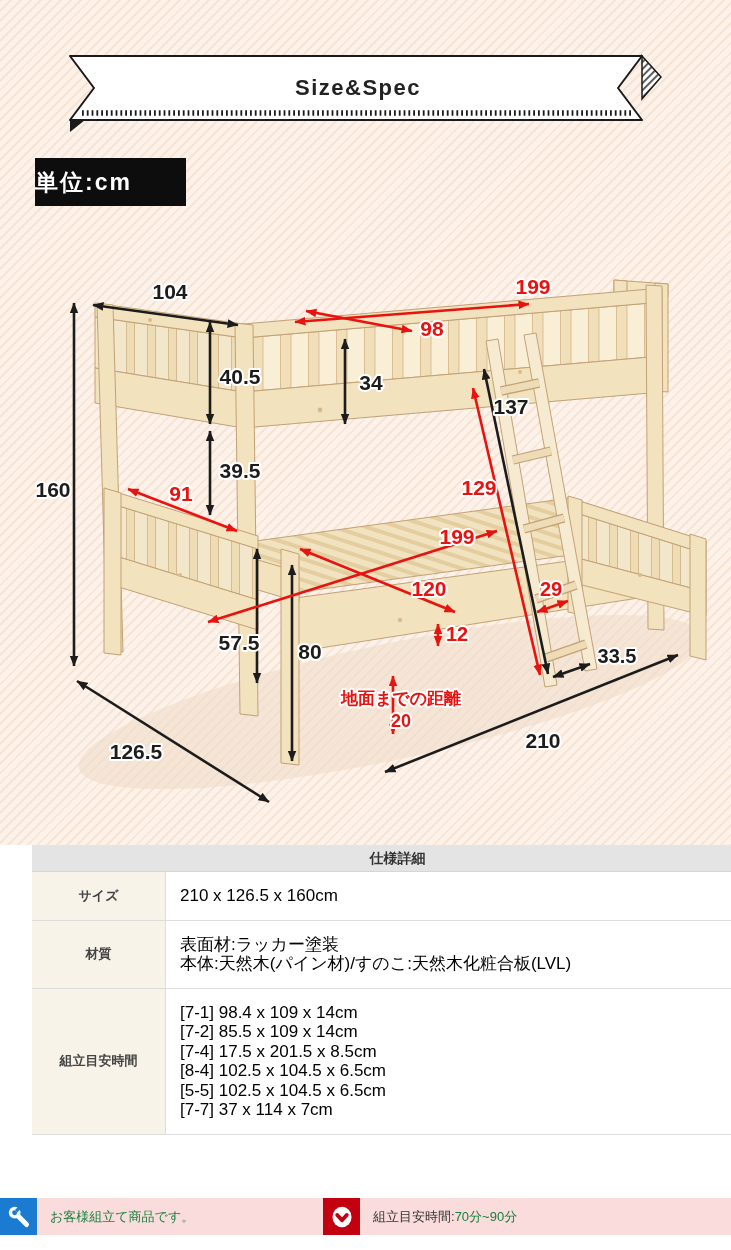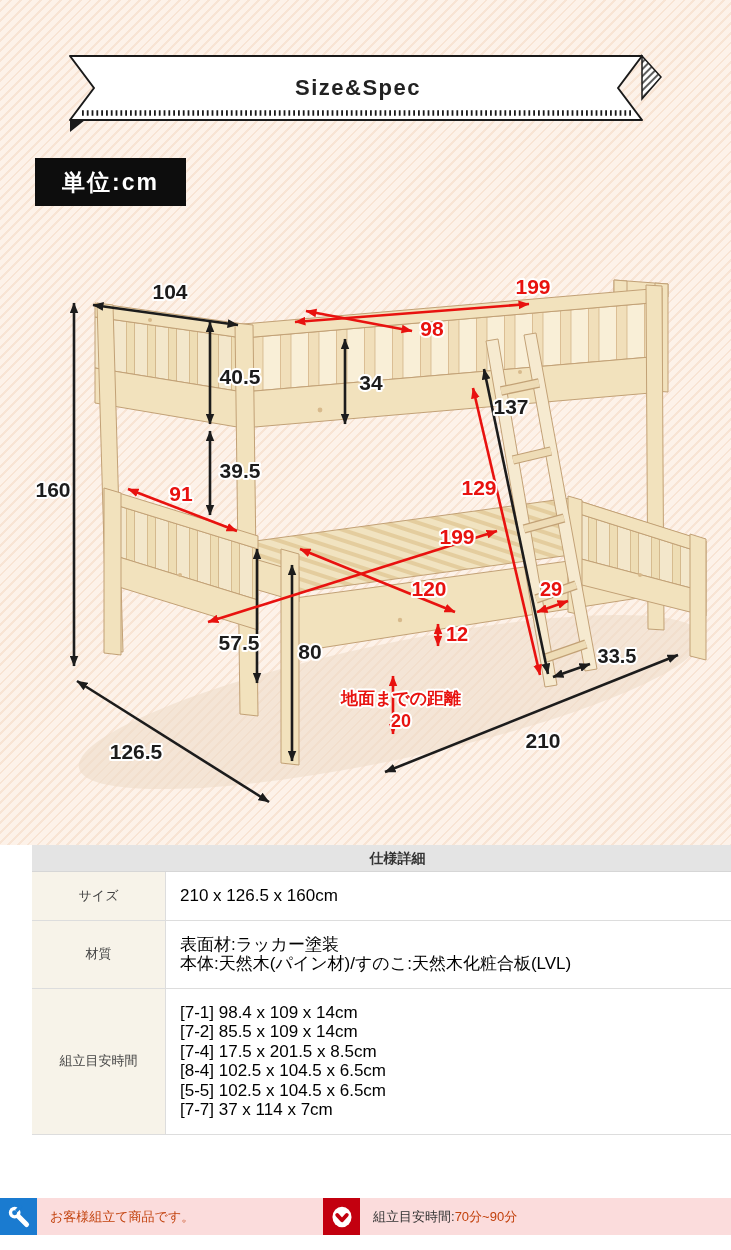--- a/index.html
+++ b/index.html
@@ -9,50 +9,50 @@
   
   .hero{position:absolute;top:0;left:0;width:731px;height:845px;
     background:repeating-linear-gradient(135deg,#f8e4d4 0px,#f8e4d4 2px,#fdf2e9 2px,#fdf2e9 7px);}
   .bed-svg{position:absolute;top:0;left:0;width:731px;height:845px;display:block;}
 
   .ribbon-svg{position:absolute;top:46px;left:56px;width:620px;height:92px;overflow:visible;}
   .ribbon-title{font:600 22px "Liberation Sans",sans-serif;letter-spacing:1.5px;fill:#222;}
 
   .unit-badge{position:absolute;top:158px;left:35px;width:151px;height:48px;background:#0d0d0d;
     color:#fff;font-size:23px;font-weight:bold;letter-spacing:2px;
-    display:flex;align-items:center;justify-content:center;}
+    display:flex;align-items:center;justify-content:flex-start;}
 
   
   .dim-text{font-family:"Liberation Sans","DejaVu Sans",sans-serif;font-weight:bold;
     paint-order:stroke;stroke:#ffffff;stroke-width:4px;stroke-linejoin:round;text-anchor:middle;}
   .dim-text.black{fill:#1c1c1c;}
   .dim-text.red{fill:#e8120f;}
   .dim-line{fill:none;stroke-width:2.6px;}
   .dim-line.black{stroke:#1c1c1c;}
   .dim-line.red{stroke:#e8120f;}
 
   
   .spec{position:absolute;top:845px;left:0;width:731px;background:#fff;padding-left:32px;}
   .spec-header{height:26px;line-height:26px;background:#e4e4e4;border-bottom:1px solid #d6d6d6;
     text-align:center;font-size:14px;font-weight:bold;color:#333;}
   .spec-row{display:flex;border-bottom:1px solid #dddddd;background:#fff;}
   .spec-label{width:133px;flex:none;background:#f7f3e9;border-right:1px solid #dddddd;
     display:flex;align-items:center;justify-content:center;
-    font-size:13px;font-weight:normal;color:#444;}
+    font-size:13px;font-weight:bold;color:#444;}
   .spec-value{flex:1;padding:14px 14px;font-size:17px;color:#000000;line-height:19.5px;}
 
   
   .notice-bar{position:absolute;top:1198px;left:0;width:731px;height:37px;display:flex;background:#fbdcdc;}
   .n-icon{width:37px;height:37px;flex:none;display:flex;align-items:center;justify-content:center;}
   .n-icon.blue{background:#1a7bd0;}
   .n-icon.redbg{background:#c3000f;}
   .n-text{display:flex;align-items:center;font-size:13px;padding-left:13px;color:#333;}
   .n-text.first{width:273px;flex:none;}
   .n-text.second{flex:1;align-items:center;}
-  .red-text{color:#c2410c;}
+  .red-text{color:#15803d;}
 </style>
 </head>
 <body>
 
 <div class="page">
 
   <section class="hero">
 
     <svg class="bed-svg" viewBox="0 0 731 845">
       <defs>

